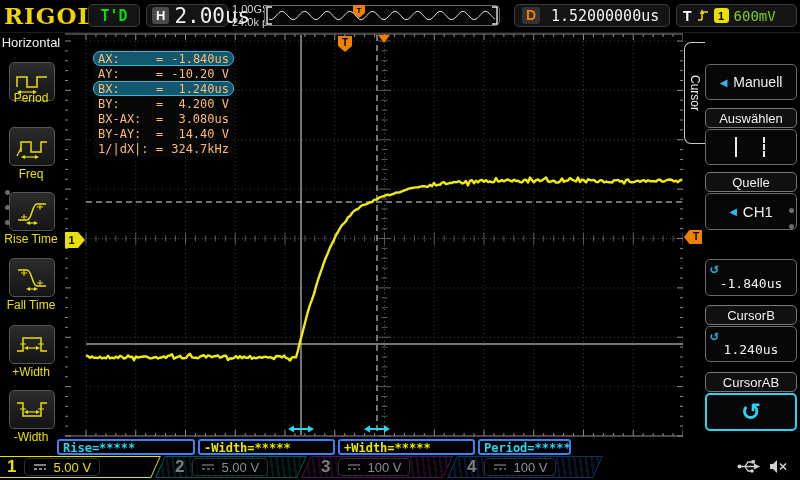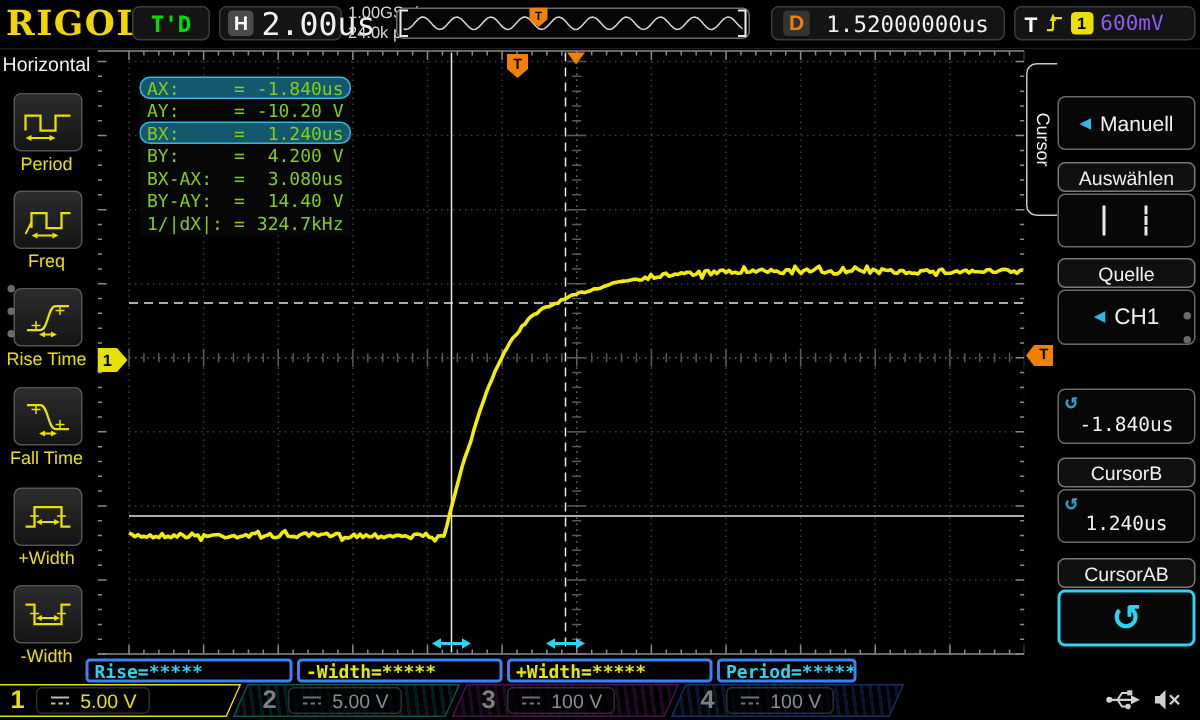--- a/index.html
+++ b/index.html
@@ -19,34 +19,34 @@
   .h-val{color:#f0f0f0;font-size:21px;}
   .srate{position:absolute;left:232px;top:3px;font-size:11px;line-height:13px;color:#d8d8d8;}
   .membar{left:264px;top:5px;width:236px;height:21px;padding:0;background:#060606;border-color:#6a6a6a;}
   .d-box{left:514px;width:156px;padding:0 7px;gap:8px;}
   .d-chip{background:#333;color:#f08000;font-weight:bold;font-size:14px;padding:0 4px;border-radius:3px;line-height:17px;}
   .d-val{color:#f0f0f0;font-size:15px;flex:1;text-align:center;}
   .t-box{left:676px;width:121px;padding:0 6px;gap:5px;}
   .t-lab{color:#fff;font-weight:bold;font-size:14px;}
   .t-badge{background:#e8e000;color:#000;font-weight:bold;font-size:11px;width:15px;height:15px;border-radius:3px;
            display:inline-flex;align-items:center;justify-content:center;}
-  .t-level{color:#8b5cf6;font-size:14px;text-align:center;}
+  .t-level{color:#84cc16;font-size:14px;text-align:center;}
 
   
   .lsb{position:absolute;left:0;top:33px;width:62px;height:422px;}
   .lsb-title{position:absolute;left:0;top:2px;width:62px;text-align:center;font-size:13px;color:#f0f0f0;}
   .lbtn{position:absolute;left:9px;width:44px;height:37px;border:1px solid #555;border-radius:5px;
         background:linear-gradient(#2c2c2c,#141414);display:flex;align-items:center;justify-content:center;}
   .llab{position:absolute;left:0;width:62px;text-align:center;font-size:12px;color:#e8e000;}
   .pagedots div{position:absolute;width:5px;height:5px;border-radius:50%;background:#6a6a6a;}
 
   
   .plot{position:absolute;left:65px;top:33px;width:618px;height:404px;background:#000;}
   .cinfo{position:absolute;left:28px;top:17px;width:141px;background:rgba(8,8,8,0.88);padding:1px 0;z-index:5;}
-  .crow{position:relative;height:15px;display:flex;align-items:center;font-size:12px;color:#84cc16;
+  .crow{position:relative;height:15px;display:flex;align-items:center;font-size:12px;color:#fdba74;
         padding:0 4px;box-sizing:border-box;border:1px solid transparent;border-radius:7px;}
   .crow.hl{background:#14586e;border-color:#2fb8dc;}
   .crow .cl{width:58px;}
   .crow .ce{width:14px;}
   .crow .cv{flex:1;text-align:right;}
 
   
   .tlev{position:absolute;left:684px;top:230px;width:18px;height:14px;background:#f08000;z-index:6;
         clip-path:polygon(0 50%,30% 0,100% 0,100% 100%,30% 100%);
         color:#000;font-weight:bold;font-size:10px;text-align:right;line-height:14px;padding-right:3px;box-sizing:border-box;}
@@ -132,21 +132,21 @@
   <div class="lsb">
     <div class="lsb-title">Horizontal</div>
 
     <div class="lbtn" style="top:29px">
       <svg width="34" height="26" viewBox="0 0 34 26">
         <path d="M2 18 V8 H12 V18 H22 V8 H32" stroke="#e8e000" stroke-width="1.5" fill="none"></path>
         <path d="M4 23 H20" stroke="#e8e000" stroke-width="1.2"></path>
         <path d="M2 23 L6 21 V25 Z M22 23 L18 21 V25 Z" fill="#e8e000"></path>
       </svg>
     </div>
-    <div class="llab" style="top:69px">Period</div>
+    <div class="llab" style="top:58px">Period</div>
 
     <div class="lbtn" style="top:94px">
       <svg width="34" height="26" viewBox="0 0 34 26">
         <path d="M6 18 V8 H16 V18 H26 V8 H32" stroke="#e8e000" stroke-width="1.5" fill="none"></path>
         <path d="M2 22 L6 14" stroke="#e8e000" stroke-width="1.2"></path>
         <path d="M8 23 H22" stroke="#e8e000" stroke-width="1.2"></path>
         <path d="M6 23 L10 21 V25 Z M24 23 L20 21 V25 Z" fill="#e8e000"></path>
       </svg>
     </div>
     <div class="llab" style="top:134px">Freq</div>

